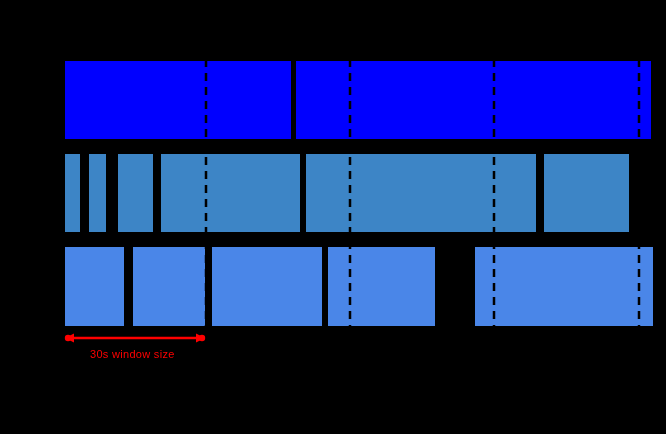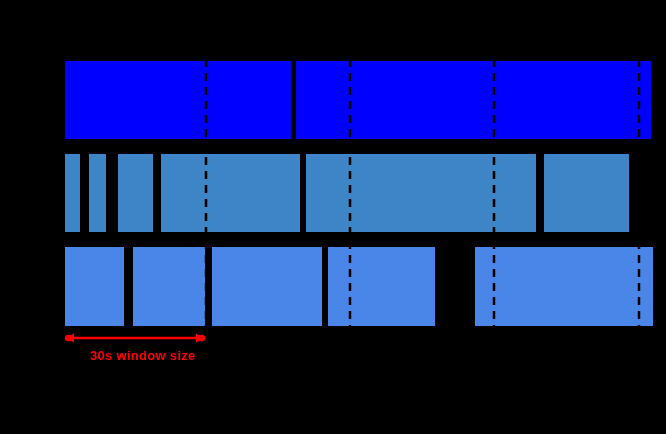--- a/index.html
+++ b/index.html
@@ -16,22 +16,22 @@
       overflow: hidden;
     }
     .chart-svg {
       position: absolute;
       top: 0;
       left: 0;
       display: block;
     }
     .window-label {
       position: absolute;
-      font-size: 13px;
-      font-weight: bold;
+      font-size: 11px;
+      font-weight: normal;
       letter-spacing: 0.3px;
       white-space: nowrap;
       user-select: none;
     }
   </style>
 </head>
 <body>
 
 <div class="figure" style="background: rgb(0, 0, 0); width: 666px; height: 434px;">
   <svg id="chart-svg" class="chart-svg" width="666" height="434" viewBox="0 0 666 434" xmlns="http://www.w3.org/2000/svg">

